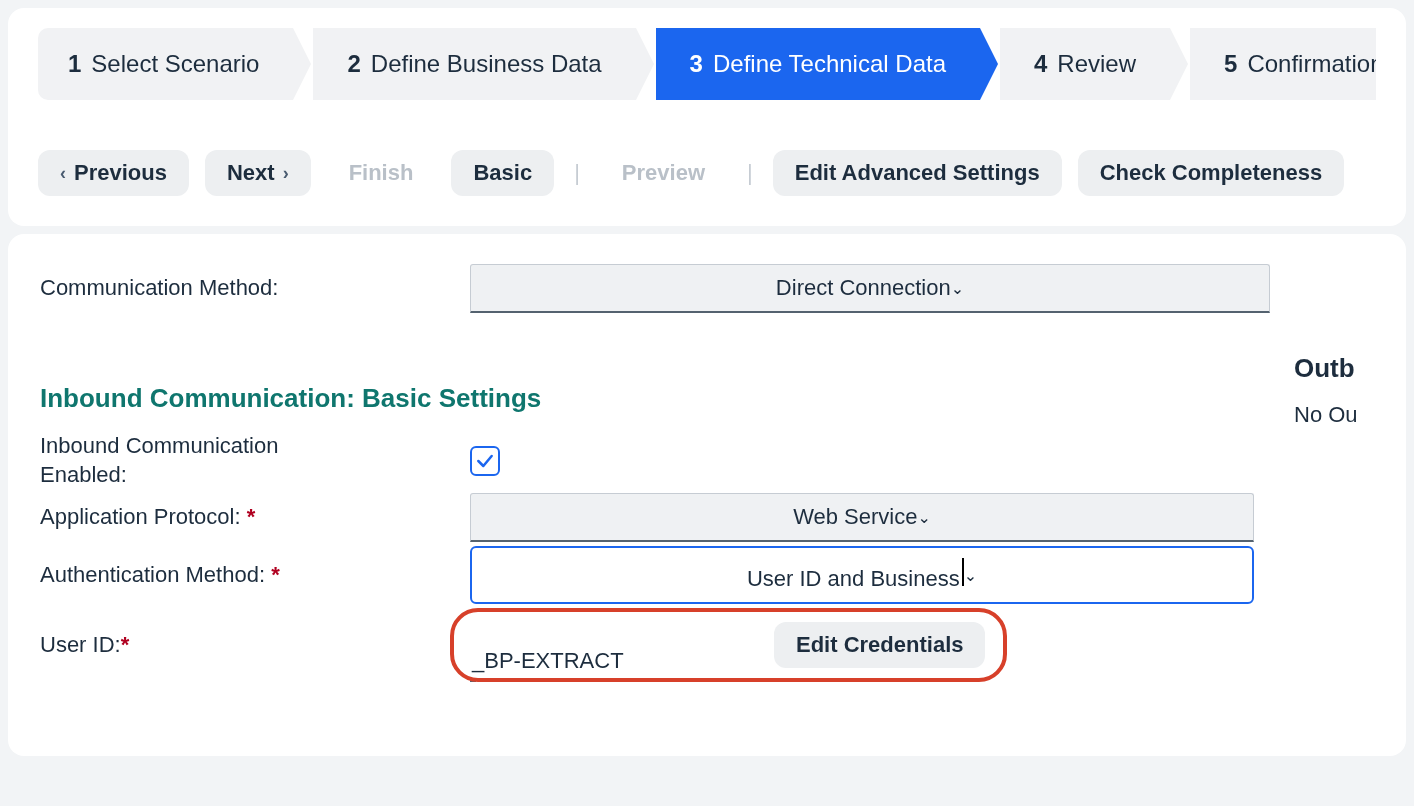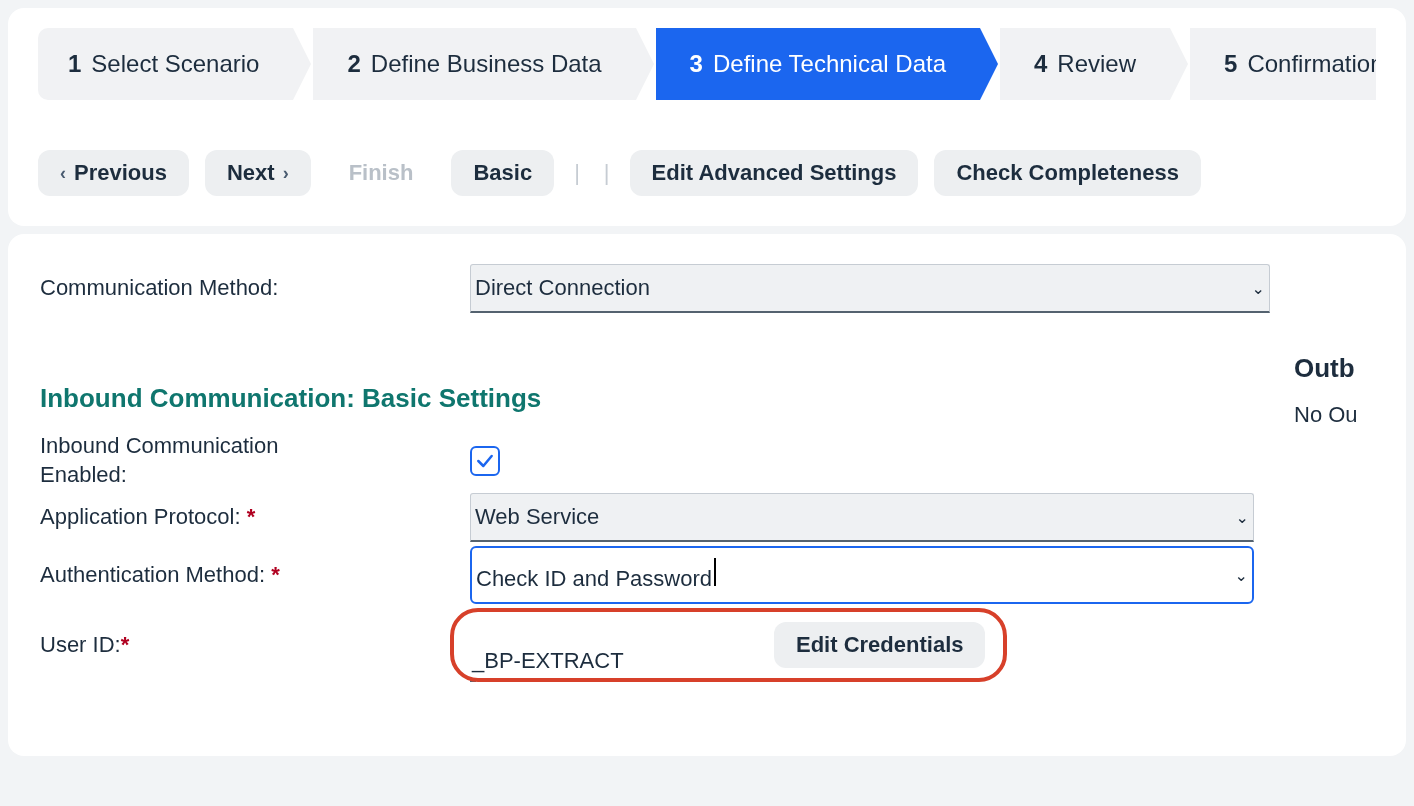--- a/index.html
+++ b/index.html
@@ -117,21 +117,21 @@
       font-size: 22px;
       color: #1d2d3e;
       line-height: 1.3;
     }
     .req { color: #b00020; font-weight: 700; }
     .select {
       flex: 1;
       max-width: 800px;
       display: flex;
       align-items: center;
-      justify-content: space-between;
+      justify-content: center;
       background: #eff1f3;
       border: 1px solid #c6ccd3;
       border-bottom: 2px solid #54626f;
       border-radius: 3px 3px 0 0;
       padding: 10px 4px;
       font-size: 22px;
       cursor: pointer;
       min-height: 46px;
     }
     .select.focused {
@@ -221,20 +221,23 @@
       <span>Next</span>
       <span class="chev">›</span>
     </button>
     <button class="btn plain disabled">
       <span>Finish</span>
     </button>
     <button class="btn">
       <span>Basic</span>
     </button>
     <span class="sep">|</span>
+    <button class="btn plain disabled">
+      <span>Preview</span>
+    </button>
     <span class="sep">|</span>
     <button class="btn">
       <span>Edit Advanced Settings</span>
     </button>
     <button class="btn">
       <span>Check Completeness</span>
     </button>
   </div>
 </div>
 
@@ -272,21 +275,21 @@
           <span class="caret">⌄</span>
         </div>
       </div>
 
       <div class="field-row">
         <div class="field-label">
           <span>Authentication Method:</span>
           <span class="req">*</span>
         </div>
         <div class="select focused" style="max-width:860px">
-          <span><span>Check ID and Password</span><span class="txt-cursor"></span></span>
+          <span><span>User ID and Business</span><span class="txt-cursor"></span></span>
           <span class="caret">⌄</span>
         </div>
       </div>
 
       <div class="field-row" style="align-items:center;">
         <div class="field-label">
           <span>User ID:</span><span class="req">*</span>
         </div>
         <div style="display:flex;align-items:flex-end;">
           <span class="user-id-value">_BP-EXTRACT</span>

